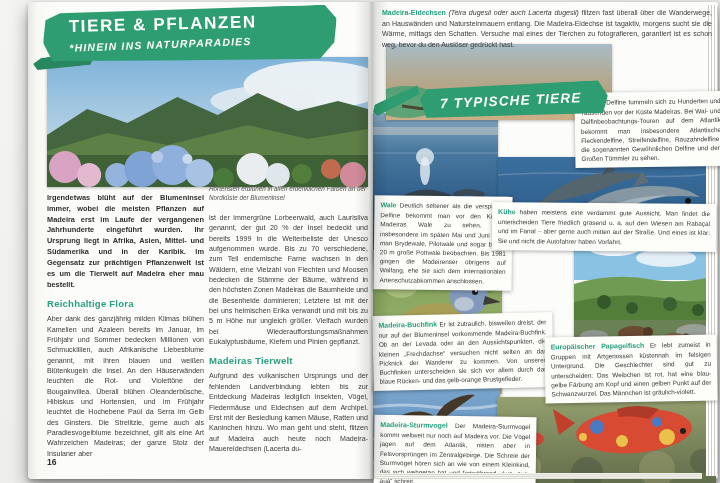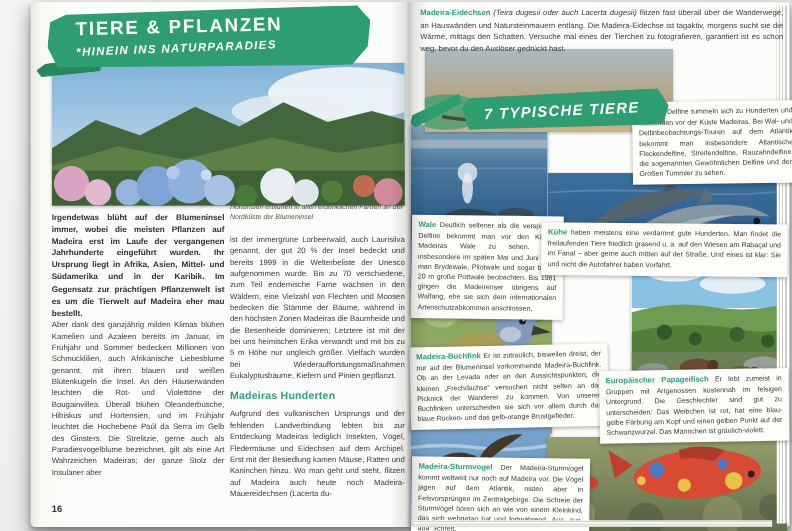--- a/index.html
+++ b/index.html
@@ -79,26 +79,27 @@
             <circle cx="305" cy="118" r="13" fill="#d08a9a"></circle>
           <circle cx="110" cy="100" r="6" fill="#b4c9e8"></circle>
             <circle cx="140" cy="102" r="5" fill="#cdd9ee"></circle>
         </svg>
       </div>
 
       <div class="caption" style="left:181px;top:182px;width:158px;">Hortensien erblühen in allen erdenklichen Farben an der Nordküste der Blumeninsel</div>
 
       <div class="body-col" style="left:19px;top:191px;width:157px;">
         <div class="intro">Irgendetwas blüht auf der Blumeninsel immer, wobei die meisten Pflanzen auf Madeira erst im Laufe der vergangenen Jahrhunderte eingeführt wurden. Ihr Ursprung liegt in Afrika, Asien, Mittel- und Südamerika und in der Karibik. Im Gegensatz zur prächtigen Pflanzenwelt ist es um die Tierwelt auf Madeira eher mau bestellt.</div>
+        <div class="sec-head">Reichhaltige Flora</div>
         <div>Aber dank des ganzjährig milden Klimas blühen Kamelien und Azaleen bereits im Januar, im Frühjahr und Sommer bedecken Millionen von Schmucklilien, auch Afrikanische Liebesblume genannt, mit ihren blauen und weißen Blütenkugeln die Insel. An den Häuserwänden leuchten die Rot- und Violettöne der Bougainvillea. Überall blühen Oleanderbüsche, Hibiskus und Hortensien, und im Frühjahr leuchtet die Hochebene Paúl da Serra im Gelb des Ginsters. Die Strelitzie, gerne auch als Paradiesvogelblume bezeichnet, gilt als eine Art Wahrzeichen Madeiras; der ganze Stolz der Insulaner aber</div>
       </div>
 
       <div class="body-col" style="left:181px;top:211px;width:159px;">
         <div>ist der immergrüne Lorbeerwald, auch Laurisilva genannt, der gut 20 % der Insel bedeckt und bereits 1999 in die Welterbeliste der Unesco aufgenommen wurde. Bis zu 70 verschiedene, zum Teil endemische Farne wachsen in den Wäldern, eine Vielzahl von Flechten und Moosen bedecken die Stämme der Bäume, während in den höchsten Zonen Madeiras die Baumheide und die Besenheide dominieren; Letztere ist mit der bei uns heimischen Erika verwandt und mit bis zu 5 m Höhe nur ungleich größer. Vielfach wurden bei Wiederaufforstungsmaßnahmen Eukalyptusbäume, Kiefern und Pinien gepflanzt.</div>
-        <div class="sec-head">Madeiras Hunderten</div>
+        <div class="sec-head">Madeiras Tierwelt</div>
         <div>Aufgrund des vulkanischen Ursprungs und der fehlenden Landverbindung lebten bis zur Entdeckung Madeiras lediglich Insekten, Vögel, Fledermäuse und Eidechsen auf dem Archipel. Erst mit der Besiedlung kamen Mäuse, Ratten und Kaninchen hinzu. Wo man geht und steht, flitzen auf Madeira auch heute noch Madeira-Mauereidechsen (Lacerta du-</div>
       </div>
 
       <div class="page-num" style="left:19px;top:455px;">16</div>
     </div>
 
     <div class="page page-right">
 
       <div class="lead" style="left:10px;top:6px;width:330px;">
         <span class="term">Madeira-Eidechsen</span>
@@ -280,21 +281,21 @@
         <span>Delfine tummeln sich zu Hunderten und Tausenden vor der Küste Madeiras. Bei Wal- und Delfinbeobachtungs-Touren auf dem Atlantik bekommt man insbesondere Atlantische Fleckendelfine, Streifendelfine, Rauzahndelfine, die sogenannten Gewöhnlichen Delfine und den Großen Tümmler zu sehen.</span>
       </div>
 
       <div class="card" style="left:2px;top:194px;width:126px;transform:rotate(.7deg);">
         <span class="term">Wale</span>
         <span>Deutlich seltener als die verspielten Delfine bekommt man vor den Küsten Madeiras Wale zu sehen. Aber insbesondere im späten Mai und Juni kann man Brydewale, Pilotwale und sogar bis zu 20 m große Pottwale beobachten. Bis 1981 gingen die Madeirenser übrigens auf Walfang, ehe sie sich dem internationalen Artenschutzabkommen anschlossen.</span>
       </div>
 
       <div class="card" style="left:120px;top:201px;width:212px;transform:rotate(.5deg);">
         <span class="term">Kühe</span>
-        <span>haben meistens eine verdammt gute Hunderten. Man findet die freilaufenden Tiere friedlich grasend u. a. auf den Wiesen am Rabaçal und im Fanal – aber gerne auch mitten auf der Straße. Und eines ist klar: Sie und nicht die Autofahrer haben Vorfahrt.</span>
+        <span>haben meistens eine verdammt gute Aussicht. Man findet die unterscheiden Tiere friedlich grasend u. a. auf den Wiesen am Rabaçal und im Fanal – aber gerne auch mitten auf der Straße. Und eines ist klar: Sie und nicht die Autofahrer haben Vorfahrt.</span>
       </div>
 
       <div class="card" style="left:1px;top:312px;width:168px;transform:rotate(-1.2deg);">
         <span class="term">Madeira-Buchfink</span>
         <span>Er ist zutraulich, bisweilen dreist, der nur auf der Blumeninsel vorkommende Madeira-Buchfink. Ob an der Levada oder an den Aussichtspunkten, die kleinen „Frechdachse“ versuchen nicht selten an das Picknick der Wanderer zu kommen. Von unseren Buchfinken unterscheiden sie sich vor allem durch das blaue Rücken- und das gelb-orange Brustgefieder.</span>
       </div>
 
       <div class="card" style="left:173px;top:334px;width:160px;transform:rotate(-1deg);">
         <span class="term">Europäischer Papageifisch</span>
         <span>Er lebt zumeist in Gruppen mit Artgenossen küstennah im felsigen Untergrund. Die Geschlechter sind gut zu unterscheiden: Das Weibchen ist rot, hat eine blau-gelbe Färbung am Kopf und einen gelben Punkt auf der Schwanzwurzel. Das Männchen ist gräulich-violett.</span>

